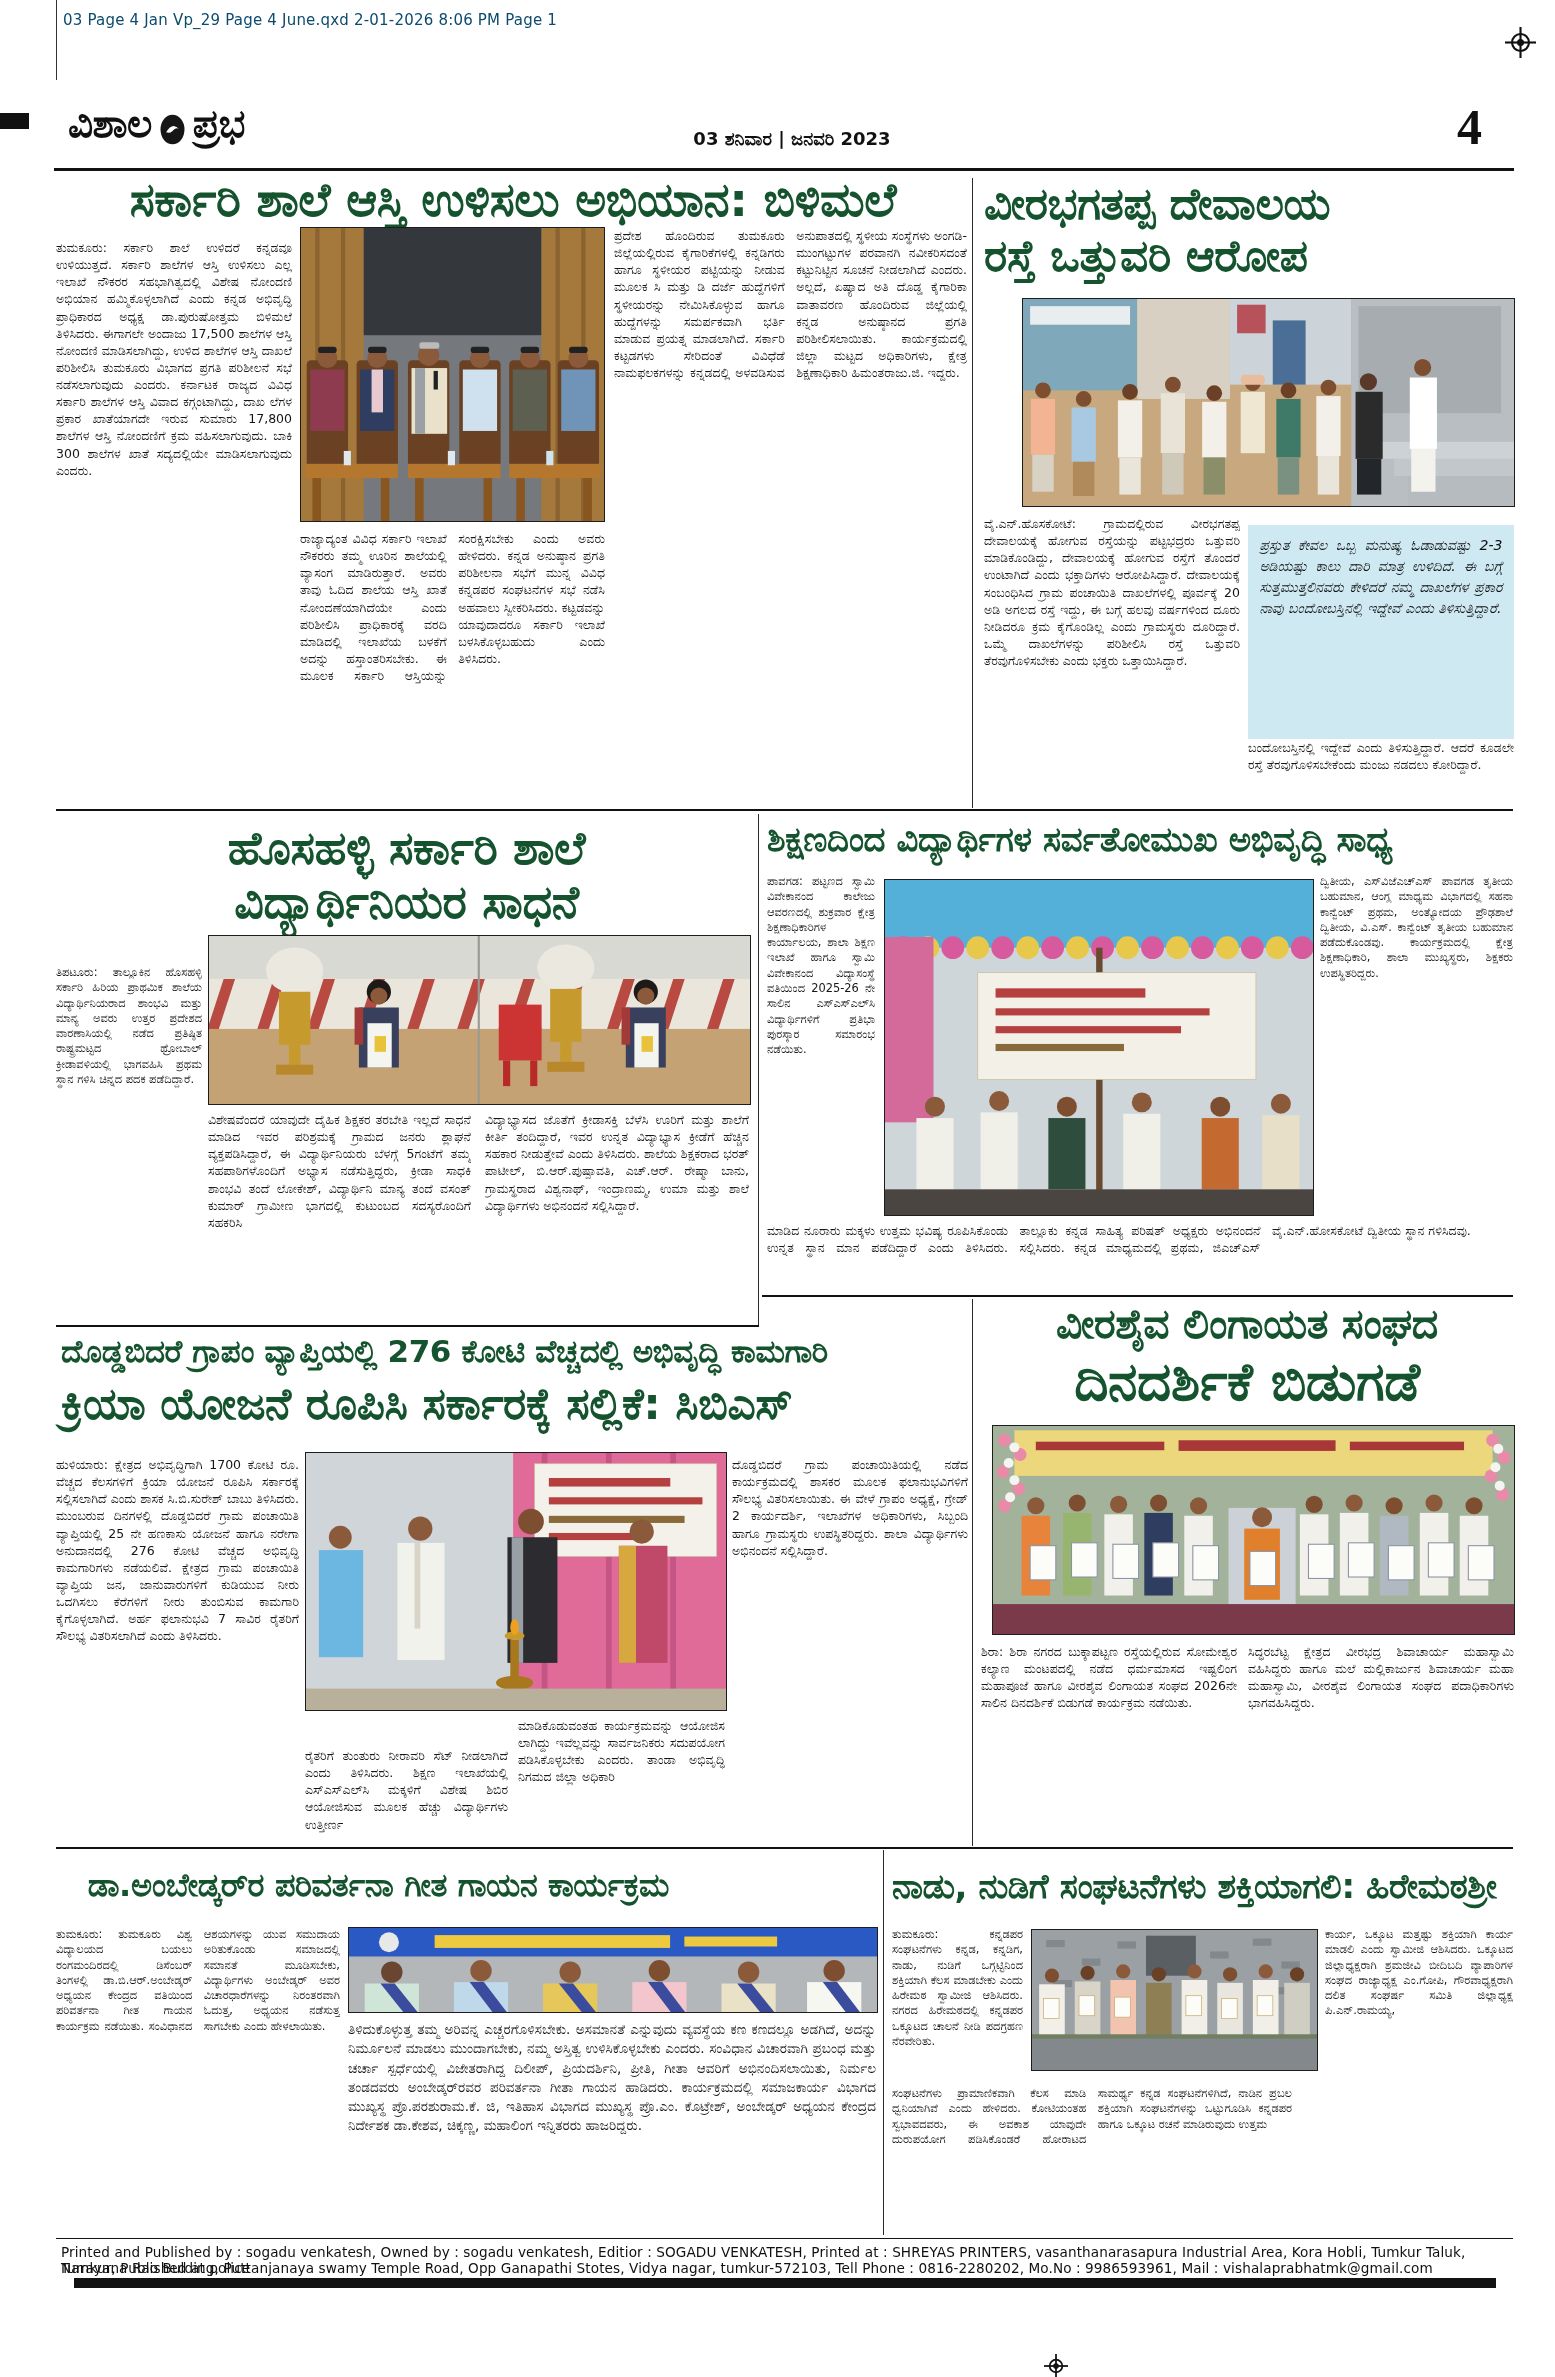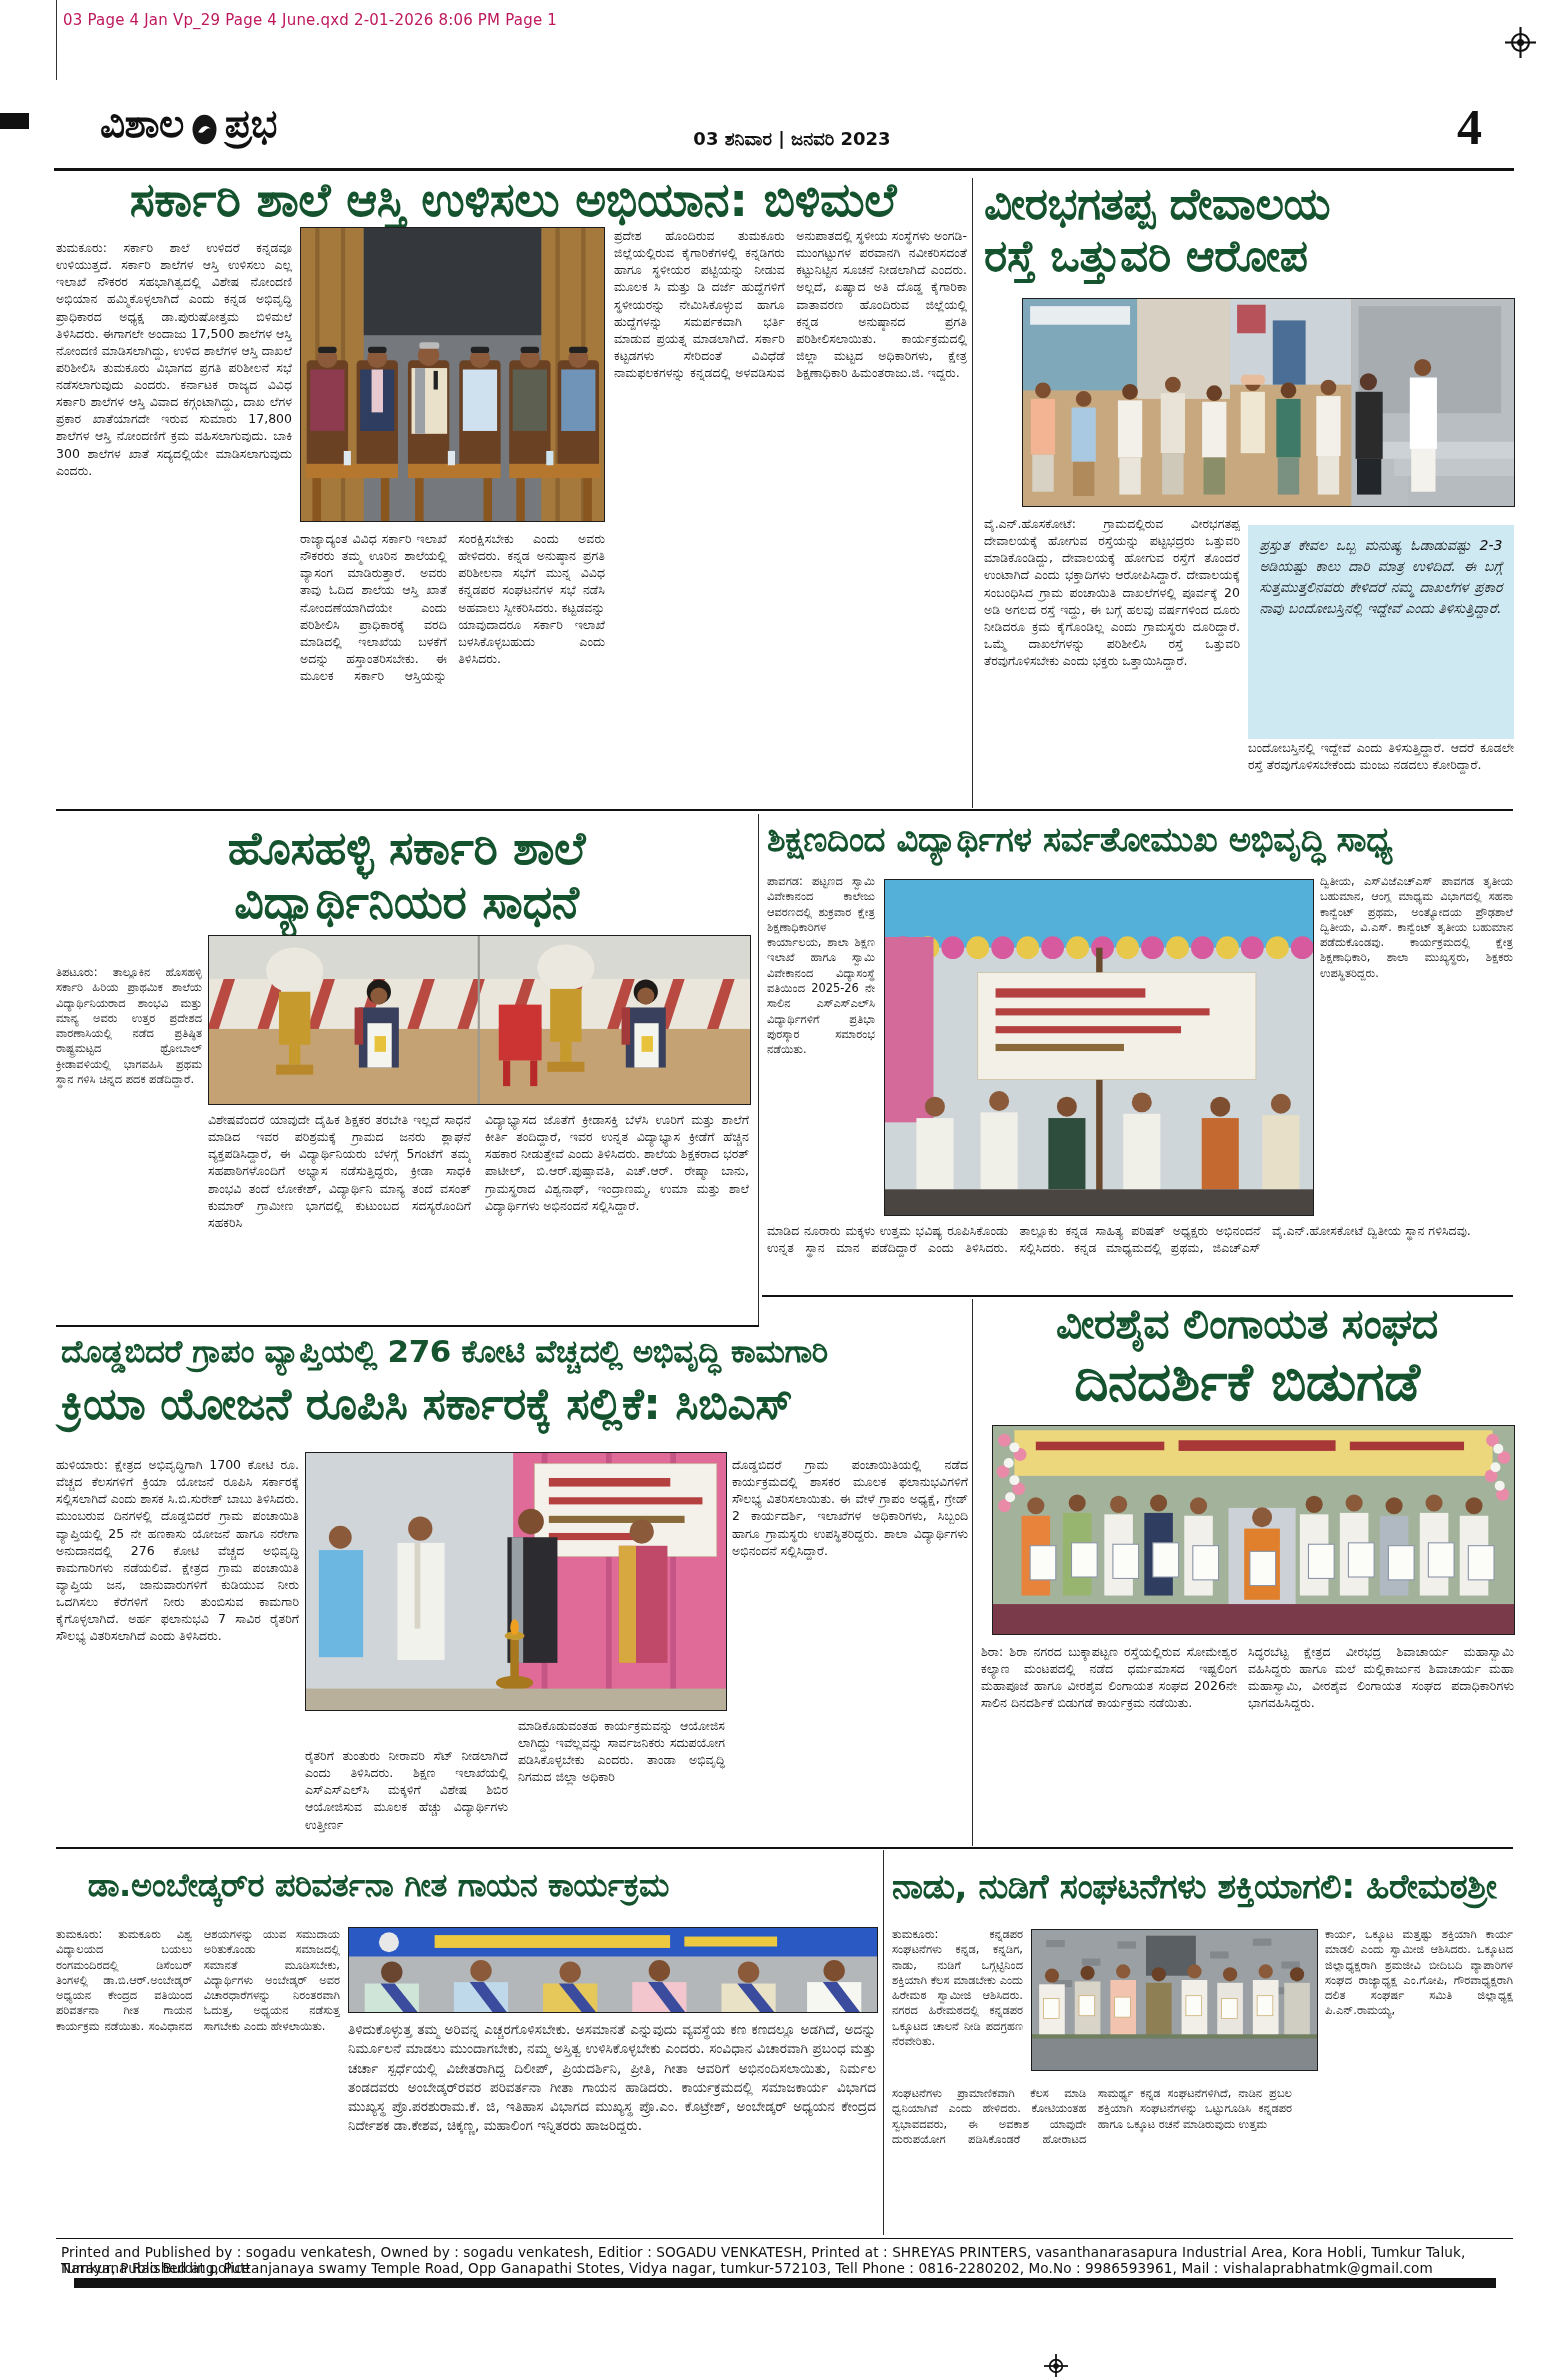--- a/index.html
+++ b/index.html
@@ -11,22 +11,22 @@
   .txt-lg{font-size:13.6px;line-height:1.42;}
   .cols2{column-count:2;column-gap:11.4px;}
   .cols3{column-count:3;column-gap:11.4px;}
   .hl{font-weight:800;color:#14532d;letter-spacing:-0.4px;}
   .hl-center{text-align:center;}
   .rule{background:#121212;}
   .vrule{background:#2a2a2a;width:1.4px;}
   .photo{position:absolute;overflow:hidden;border:1.1px solid #1d1d1d;background:#cfcfc9;}
   .photo svg{display:block;width:100%;height:100%;}
   .bluebox{background:#cfe9f3;padding:10px 11.4px;font-size:14px;line-height:1.5;text-align:justify;font-style:italic;}
-  .printhead{font-size:15px;color:#be185d;letter-spacing:0.2px;}
-  .masthead-title{font-size:39px;font-weight:800;letter-spacing:-0.7px;display:flex;align-items:center;gap:7.1px;margin-left:32px;}
+  .printhead{font-size:15px;color:#0c4a6e;letter-spacing:0.2px;}
+  .masthead-title{font-size:39px;font-weight:800;letter-spacing:-0.7px;display:flex;align-items:center;gap:7.1px;}
   .dateline{font-size:18px;font-weight:600;text-align:center;}
   .pagenum{font-family:"Liberation Serif","DejaVu Serif",serif;font-size:50px;font-weight:600;}
   .footerline{font-size:13.6px;font-weight:400;color:#101010;letter-spacing:0.1px;}
 </style>
 </head>
 <body>
 
 <div class="page">
 
   <div class="abs printhead" style="left:63px;top:11.4px;">03 Page 4 Jan Vp_29 Page 4 June.qxd  2-01-2026  8:06 PM  Page 1</div>

